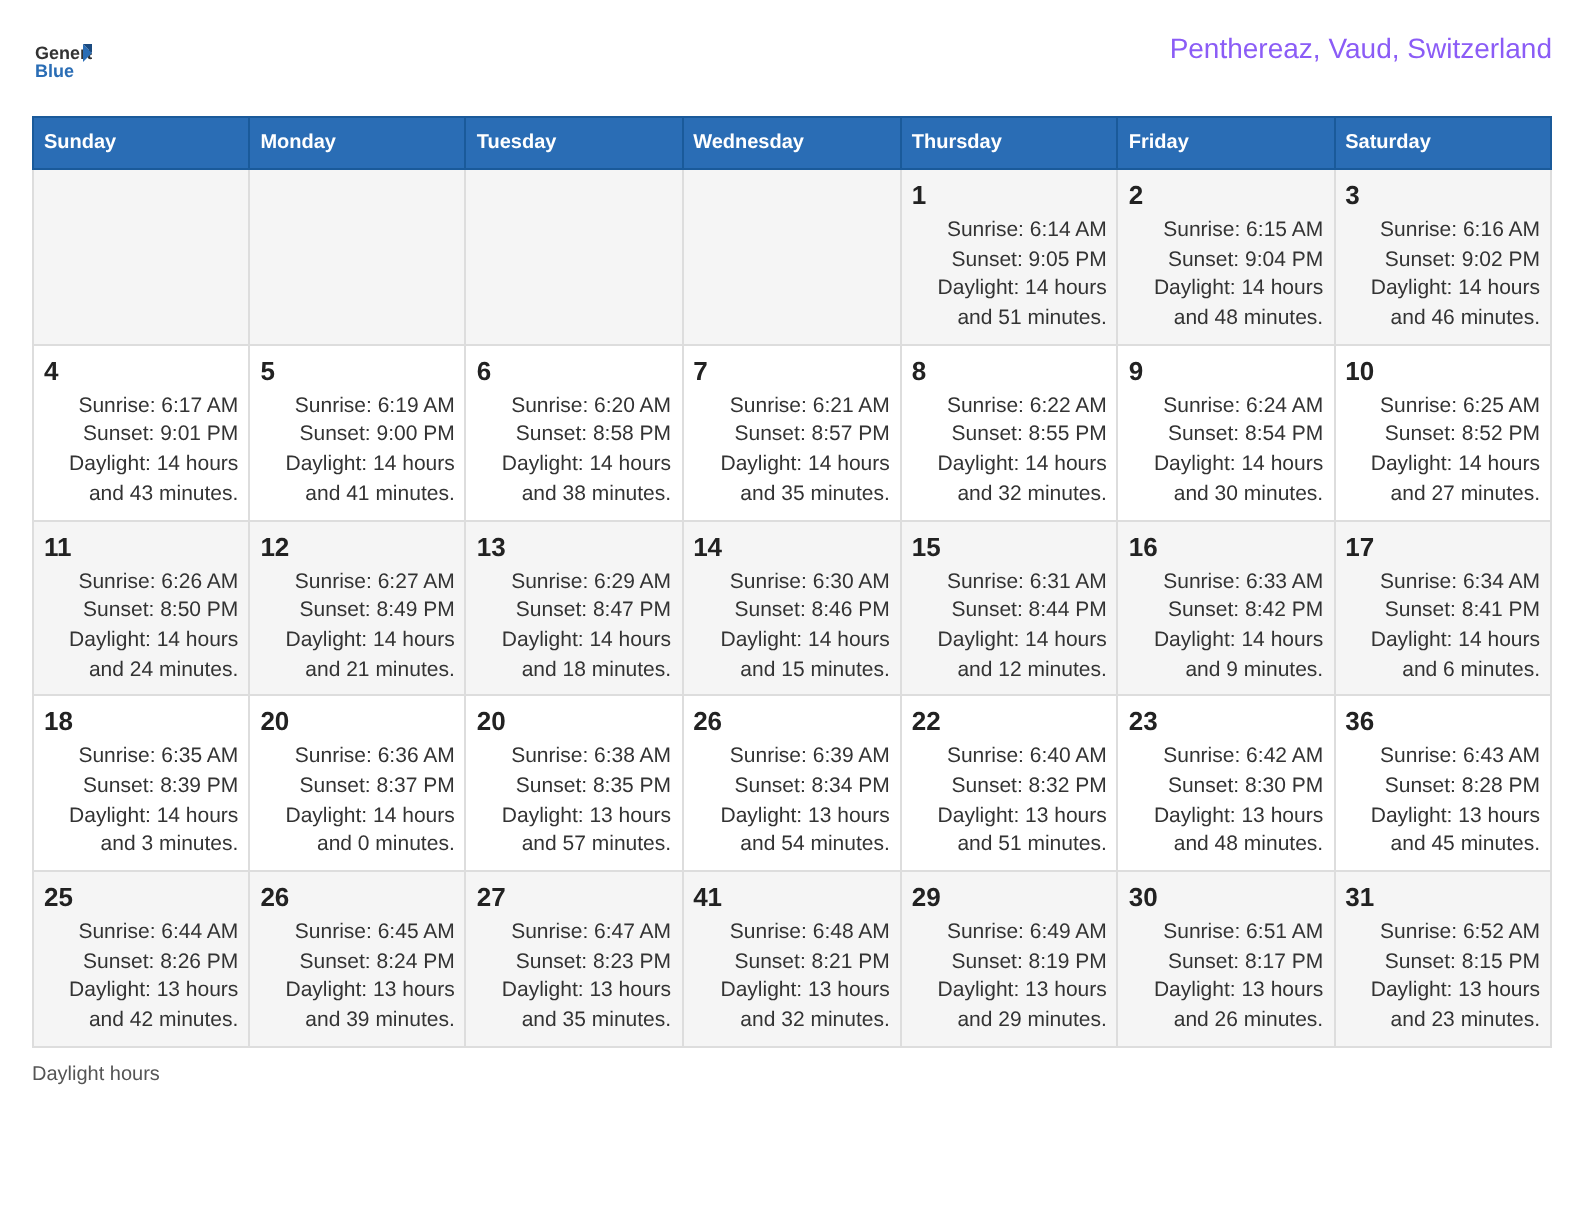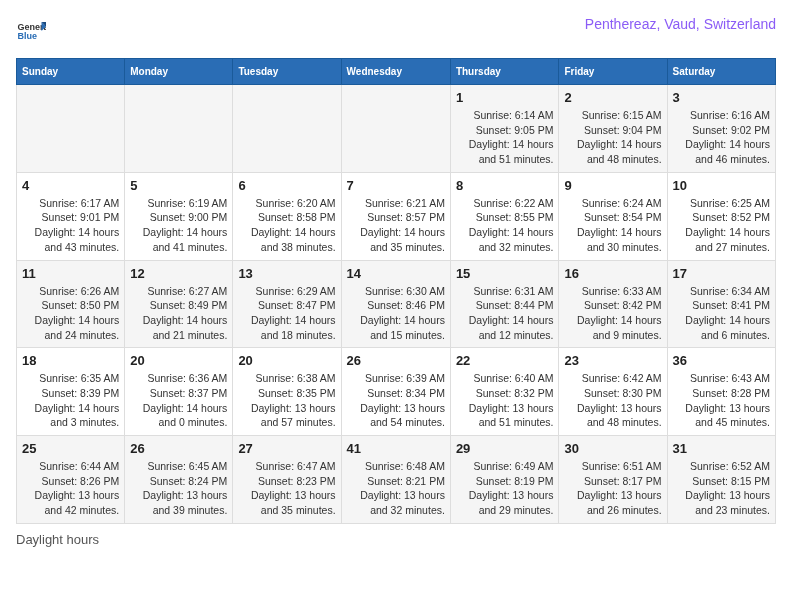--- a/index.html
+++ b/index.html
@@ -77,21 +77,21 @@
       color: #222;
     }
     .day-info {
       color: #333;
       font-size: 10.5px;
       line-height: 1.4;
       text-align: right;
     }
     .footer-note {
       margin-top: 8px;
-      font-size: 13px;
+      font-size: 10px;
       color: #555;
     }
   </style>
 </head>
 <body>
 
 <div class="header">
   <div class="logo">
     <svg class="logo-icon" viewBox="0 0 40 40" xmlns="http://www.w3.org/2000/svg">
       <text x="2" y="18" font-size="12" font-weight="bold" fill="#333">General</text>

